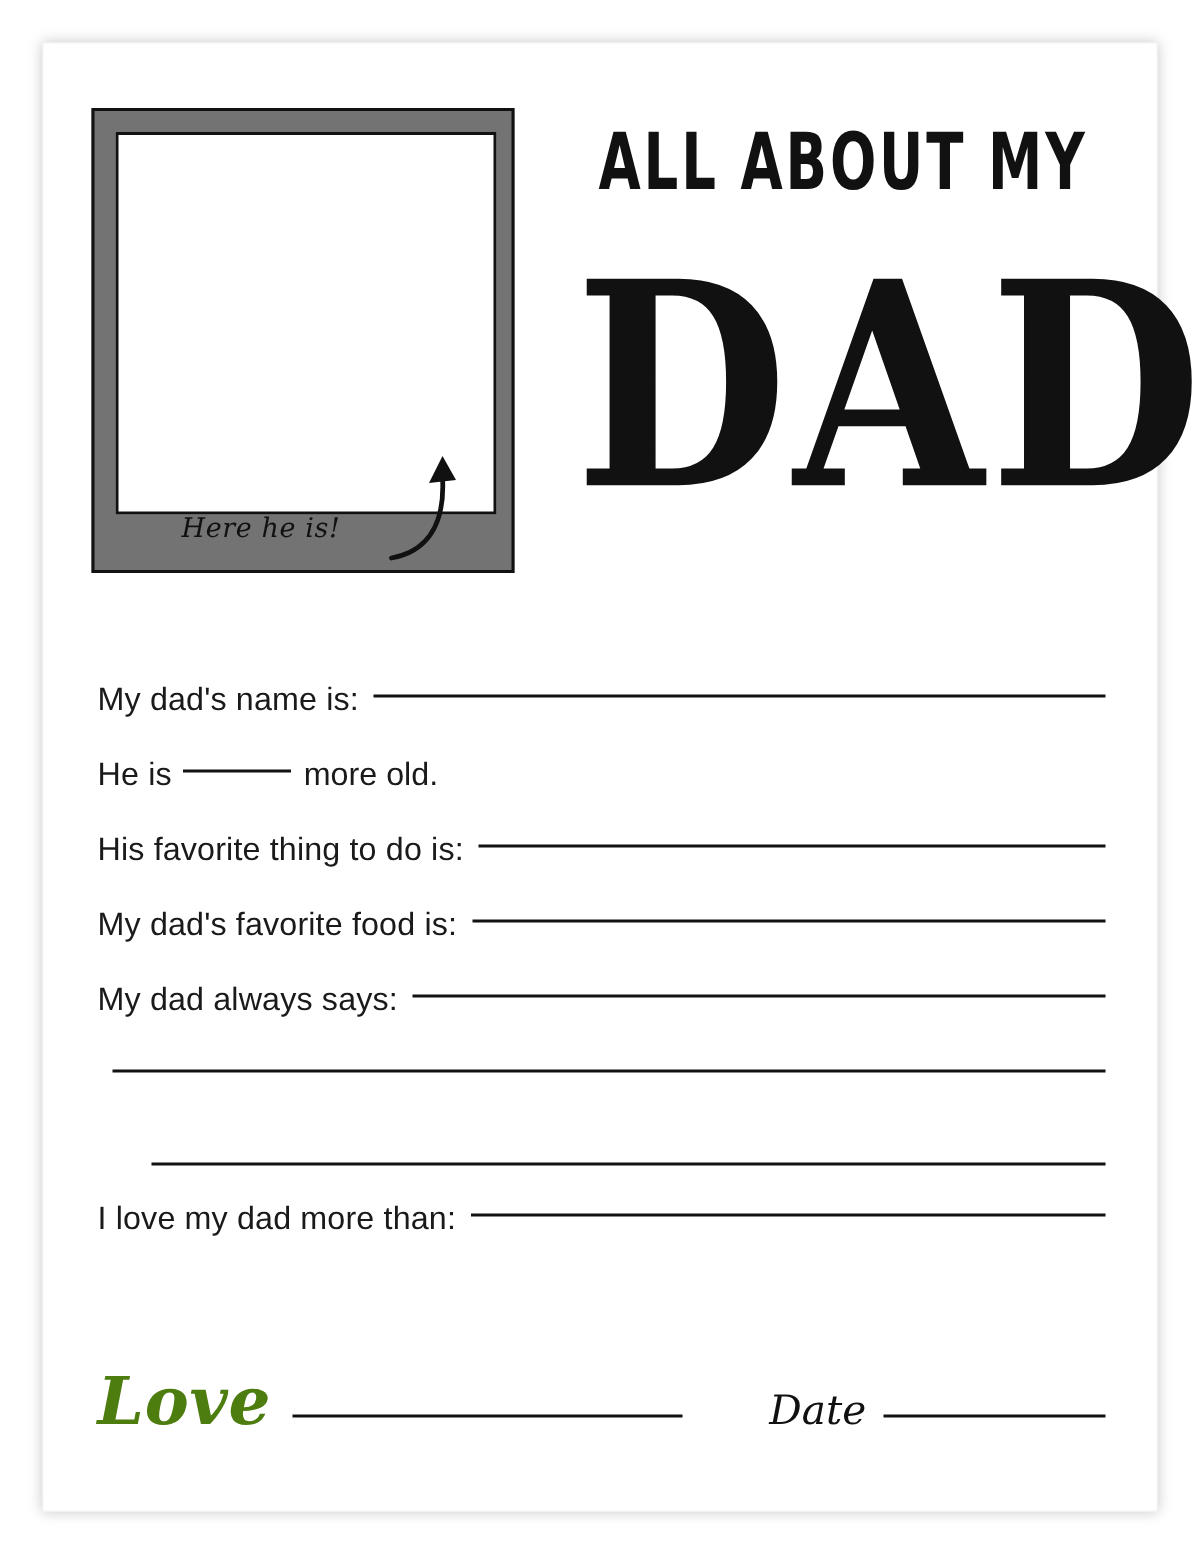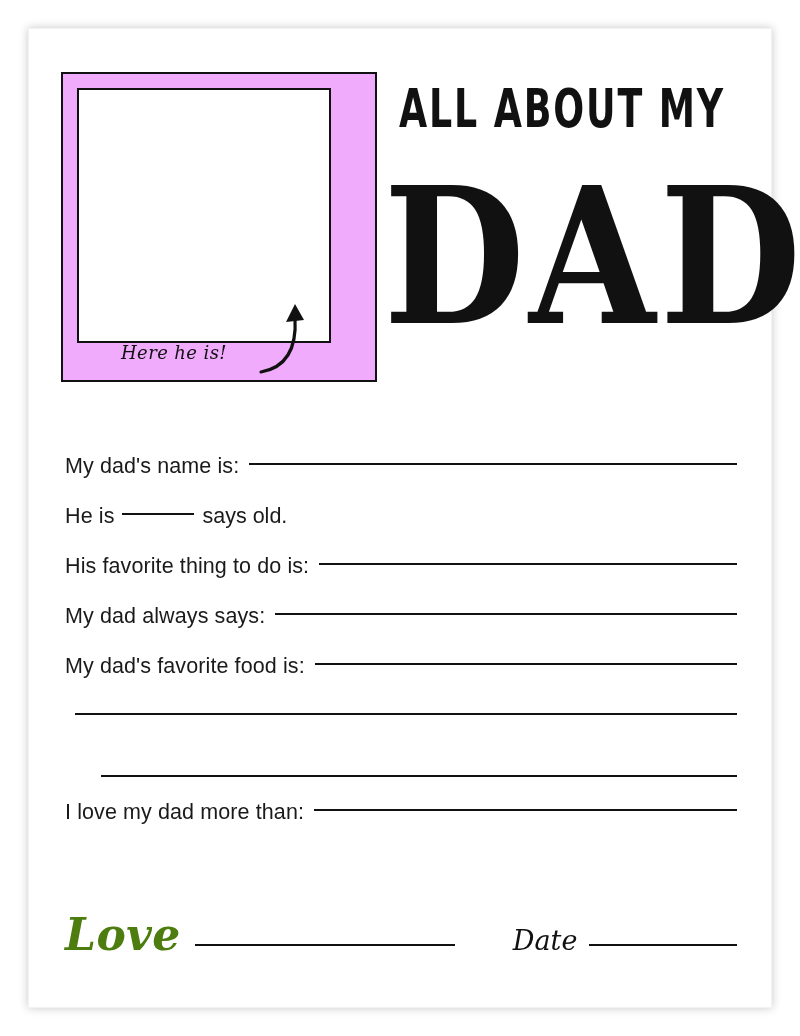--- a/index.html
+++ b/index.html
@@ -27,24 +27,24 @@
     box-shadow: 0 0 9px rgba(0,0,0,0.22);
     border: 1px solid #f2f2f2;
     box-sizing: border-box;
   }
 
   
   .polaroid {
     position: absolute;
     left: 32px;
     top: 43px;
-    width: 316px;
+    width: 282px;
     height: 310px;
     border: 2px solid #111;
-    background: #f0abfc;
+    background: #737373;
     box-sizing: border-box;
   }
   .polaroid-inner {
     position: absolute;
     left: 14px;
     top: 14px;
     width: 254px;
     height: 255px;
     border: 2px solid #111;
     box-sizing: border-box;
@@ -214,36 +214,36 @@
     <div class="prompts">
 
       <div class="prompt-row">
         <span class="prompt-label">My dad's name is:</span>
         <span class="rule"></span>
       </div>
 
       <div class="prompt-row">
         <span class="prompt-label">He is</span>
         <span class="rule short-inline"></span>
-        <span class="label-after">says old.</span>
+        <span class="label-after">more old.</span>
       </div>
 
 
       <div class="prompt-row">
         <span class="prompt-label">His favorite thing to do is:</span>
         <span class="rule"></span>
       </div>
 
       <div class="prompt-row">
+        <span class="prompt-label">My dad's favorite food is:</span>
+        <span class="rule"></span>
+      </div>
+
+      <div class="prompt-row">
         <span class="prompt-label">My dad always says:</span>
-        <span class="rule"></span>
-      </div>
-
-      <div class="prompt-row">
-        <span class="prompt-label">My dad's favorite food is:</span>
         <span class="rule"></span>
       </div>
 
       <div class="prompt-row">
         <span class="rule"></span>
       </div>
 
       <div class="continuation">
         <span class="rule"></span>
       </div>

